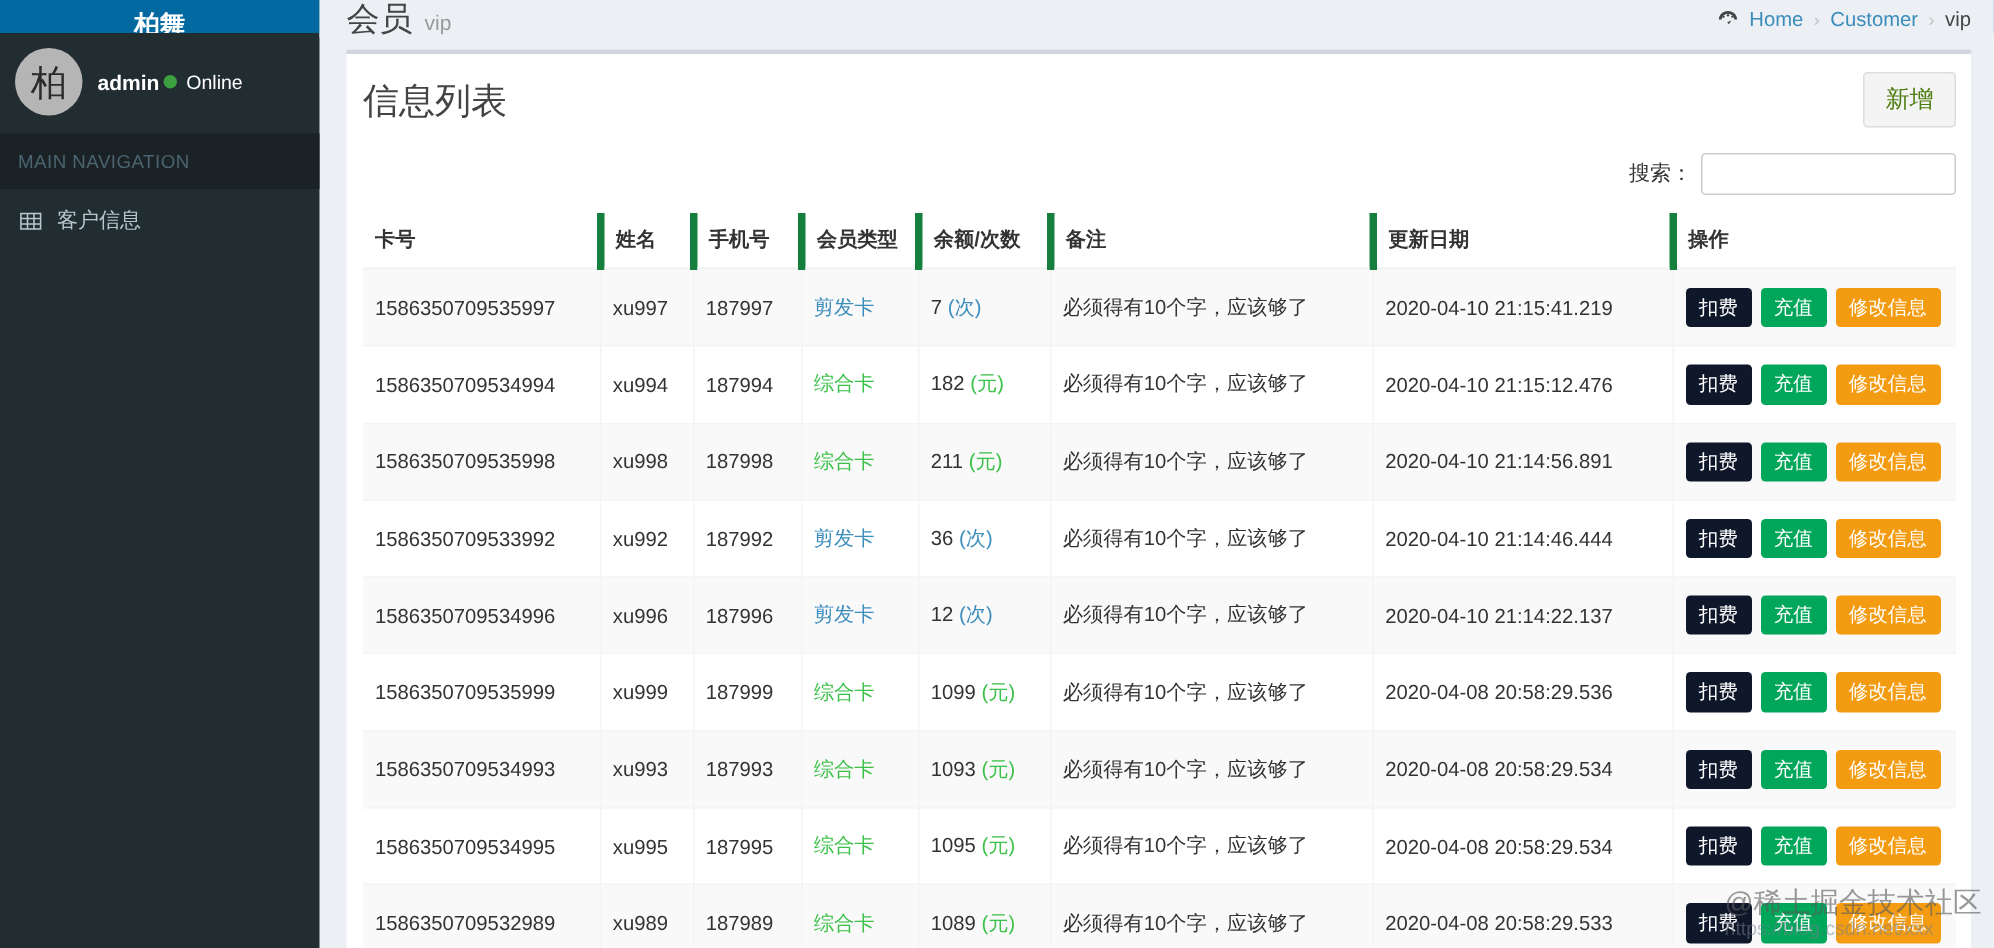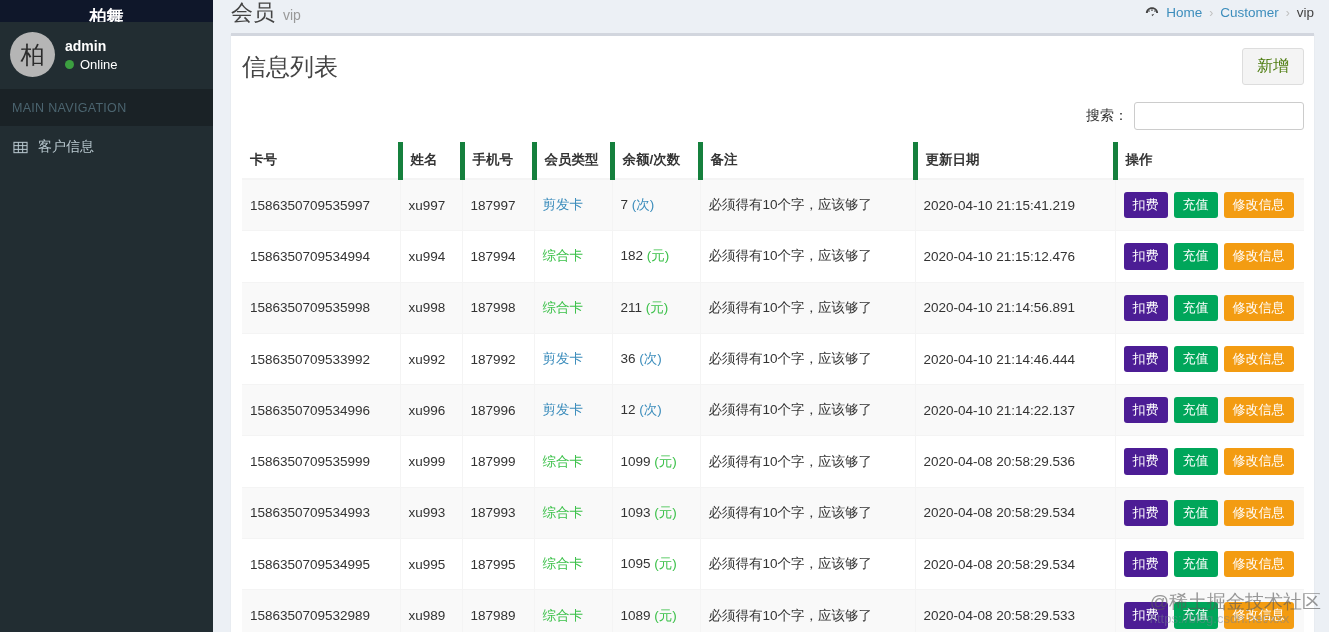--- a/index.html
+++ b/index.html
@@ -12,38 +12,38 @@
   }
   .app { position: relative; width: 1329px; height: 632px; }
 
   
   .sidebar {
     position: absolute; left: 0; top: 0;
     width: 213px; height: 632px;
     background: #222d32;
   }
   .logo-bar {
-    height: 22px; background: #0f172a;
+    height: 22px; background: #0369a1;
     color: #fff; font-weight: bold; font-size: 17px;
     display: flex; align-items: flex-end; justify-content: center;
     overflow: hidden; line-height: 18px;
   }
   .logo-bar span { display: block; transform: translateY(4px); }
   .user-panel {
     display: flex; align-items: center; gap: 10px;
     padding: 10px 8px 12px 10px;
     border-bottom: 1px solid #1a2226;
   }
   .avatar {
     width: 45px; height: 45px; border-radius: 50%;
     background: #b5b5b5; color: #2b2b2b;
     display: flex; align-items: center; justify-content: center;
     font-size: 24px; flex: 0 0 45px;
   }
-  .user-meta { display: flex; flex-direction: column; gap: 3px; }
+  .user-meta { display: flex; flex-direction: row; gap: 3px; }
   .user-name { color: #fff; font-weight: bold; font-size: 14px; }
   .user-status { color: #fff; font-size: 13px; display: flex; align-items: center; gap: 6px; }
   .dot { width: 9px; height: 9px; border-radius: 50%; background: #3c9f40; display: inline-block; }
 
   .nav-header {
     color: #4b646f; font-size: 12.5px;
     padding: 11px 15px 11px 12px;
     background: #1a2226;
     letter-spacing: .3px;
   }
@@ -129,21 +129,21 @@
   .type-blue { color: #3c8dbc; }
   .type-green { color: #3cc14a; }
   .unit-blue { color: #3c8dbc; }
   .unit-green { color: #3cc14a; }
   .acts { display: flex; gap: 6px; }
   .btn-act {
     border: none; border-radius: 3px; color: #fff;
     font-size: 13px; padding: 6px 9px; cursor: pointer; font-family: inherit;
     line-height: 1.1;
   }
-  .b-blue { background: #4c1d95; }
+  .b-blue { background: #0f172a; }
   .b-green { background: #00a65a; }
   .b-orange { background: #f39c12; }
 
   .watermark {
     position: absolute; right: 8px; bottom: 6px;
     font-size: 19px; color: rgba(90,90,90,.62);
     pointer-events: none; white-space: nowrap;
   }
   .watermark .sub {
     display: block; font-size: 13px; color: rgba(120,130,145,.5);

